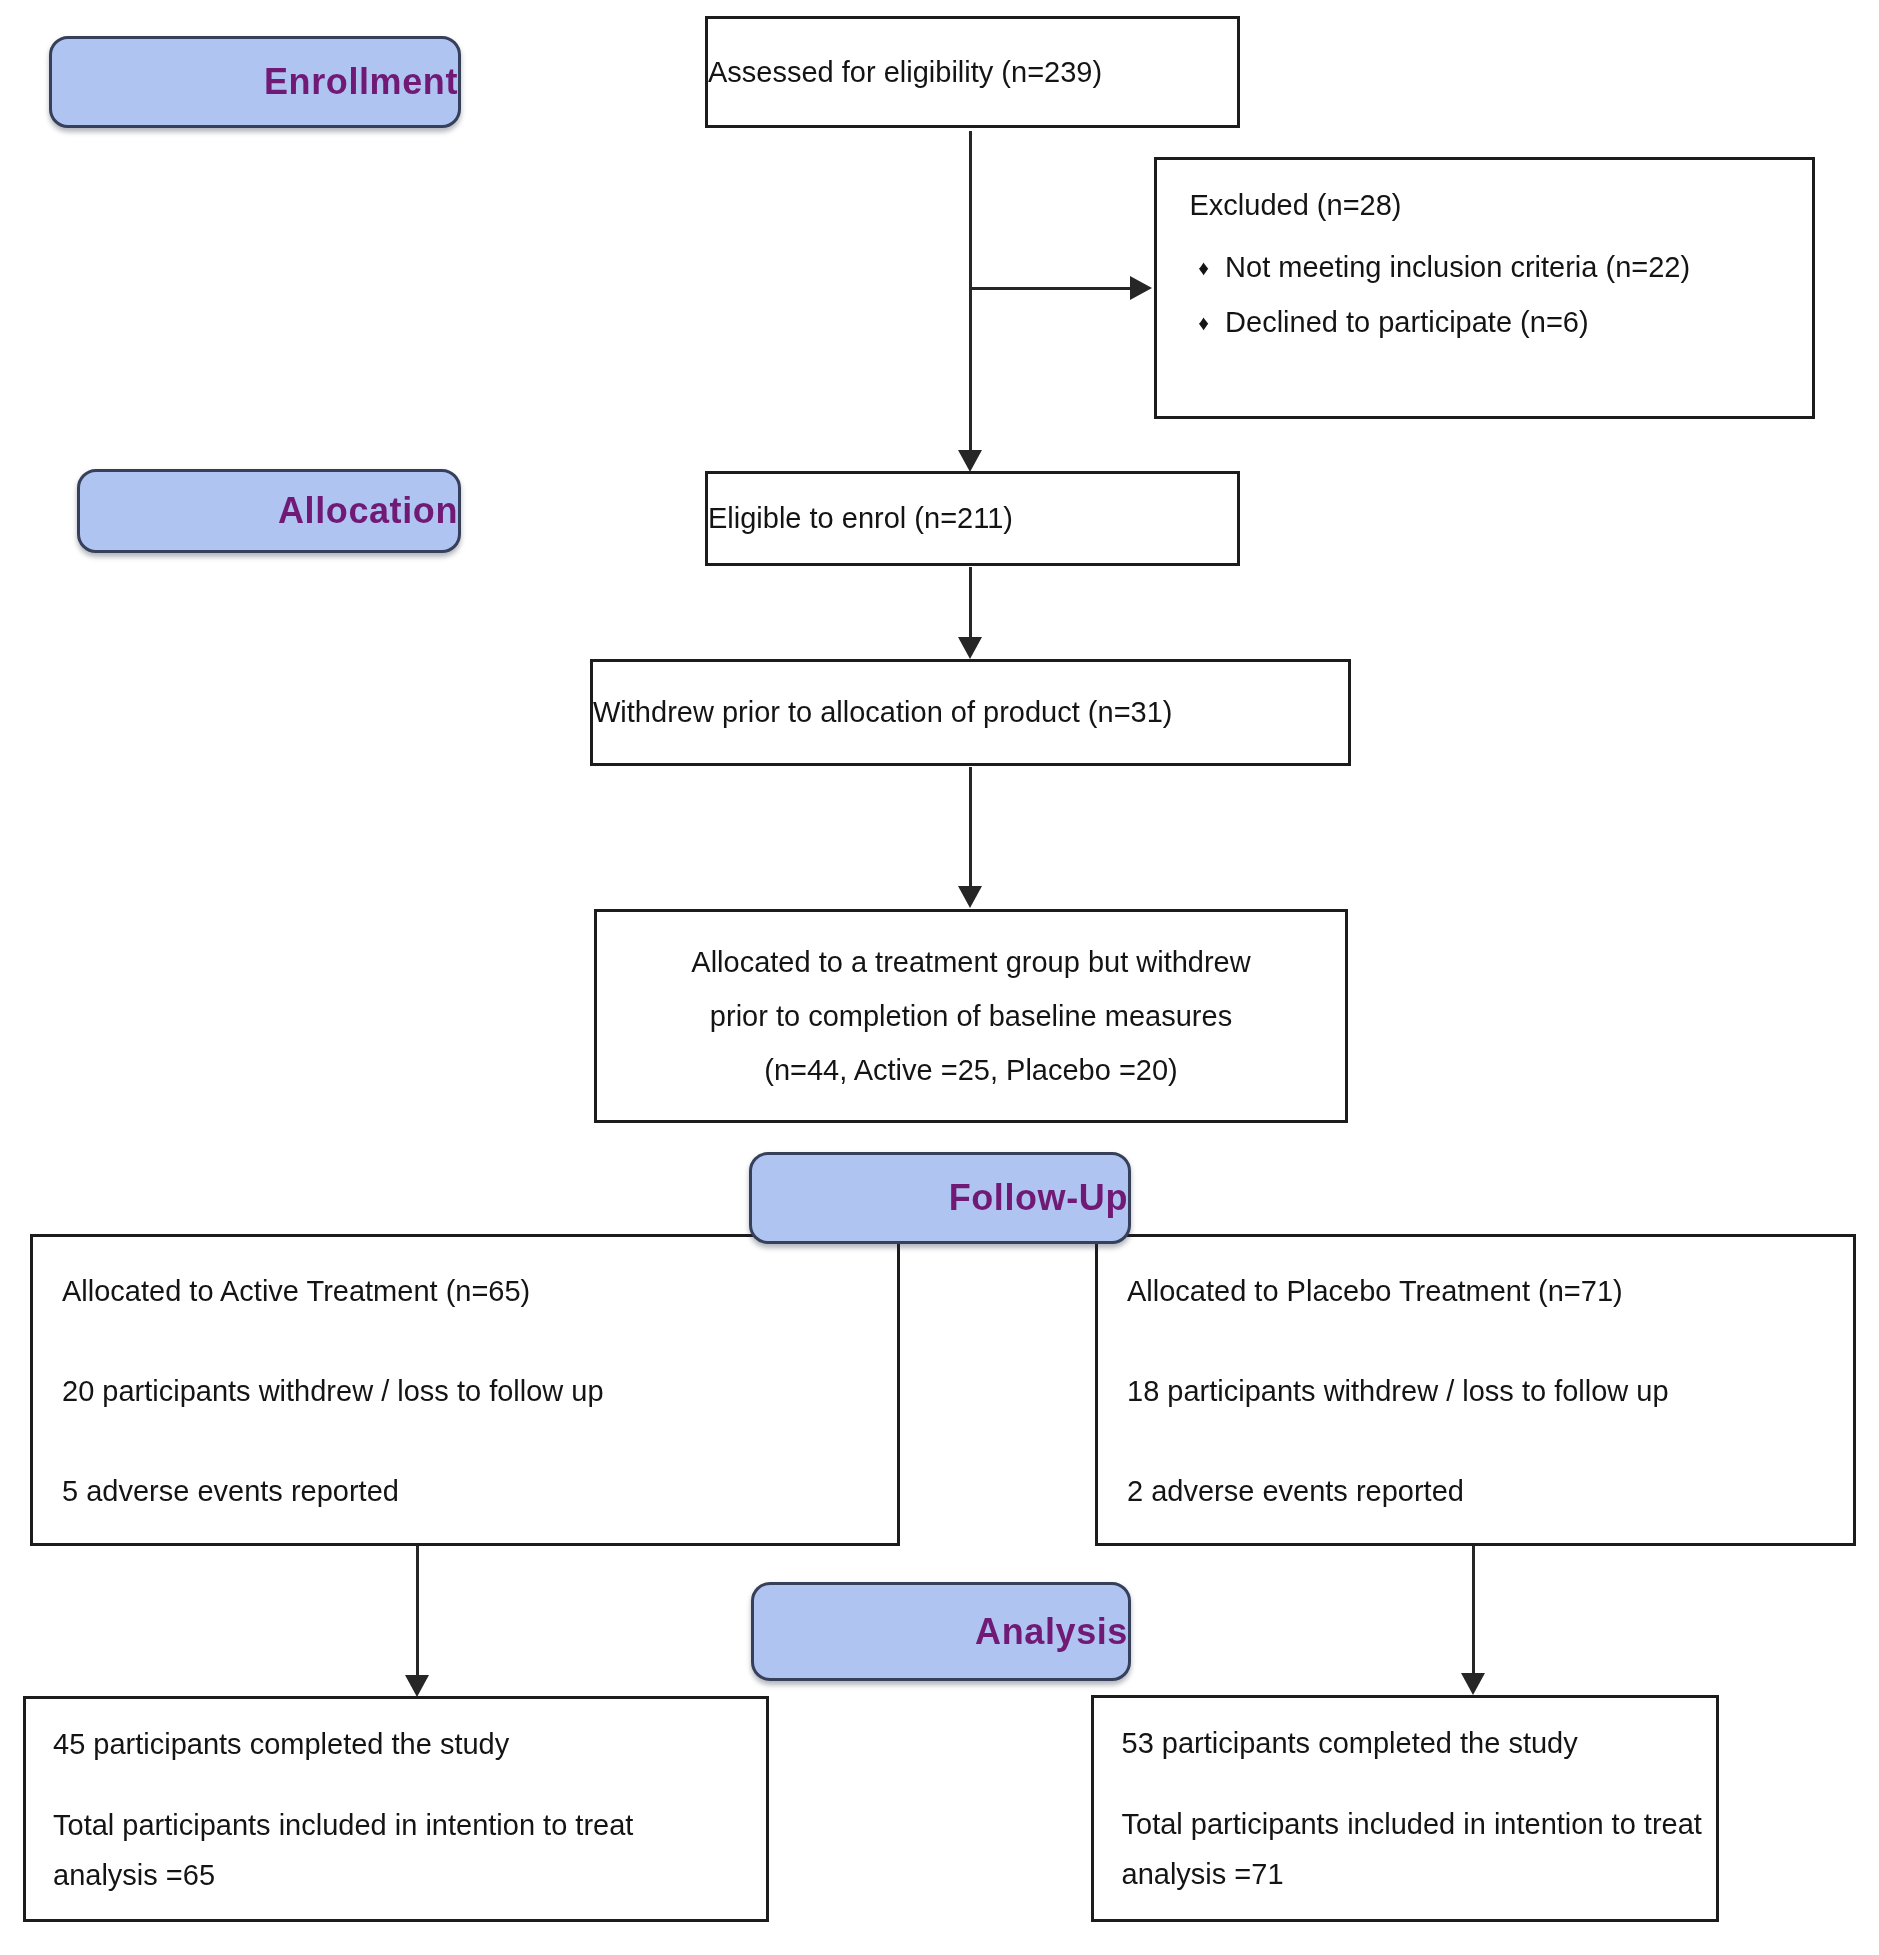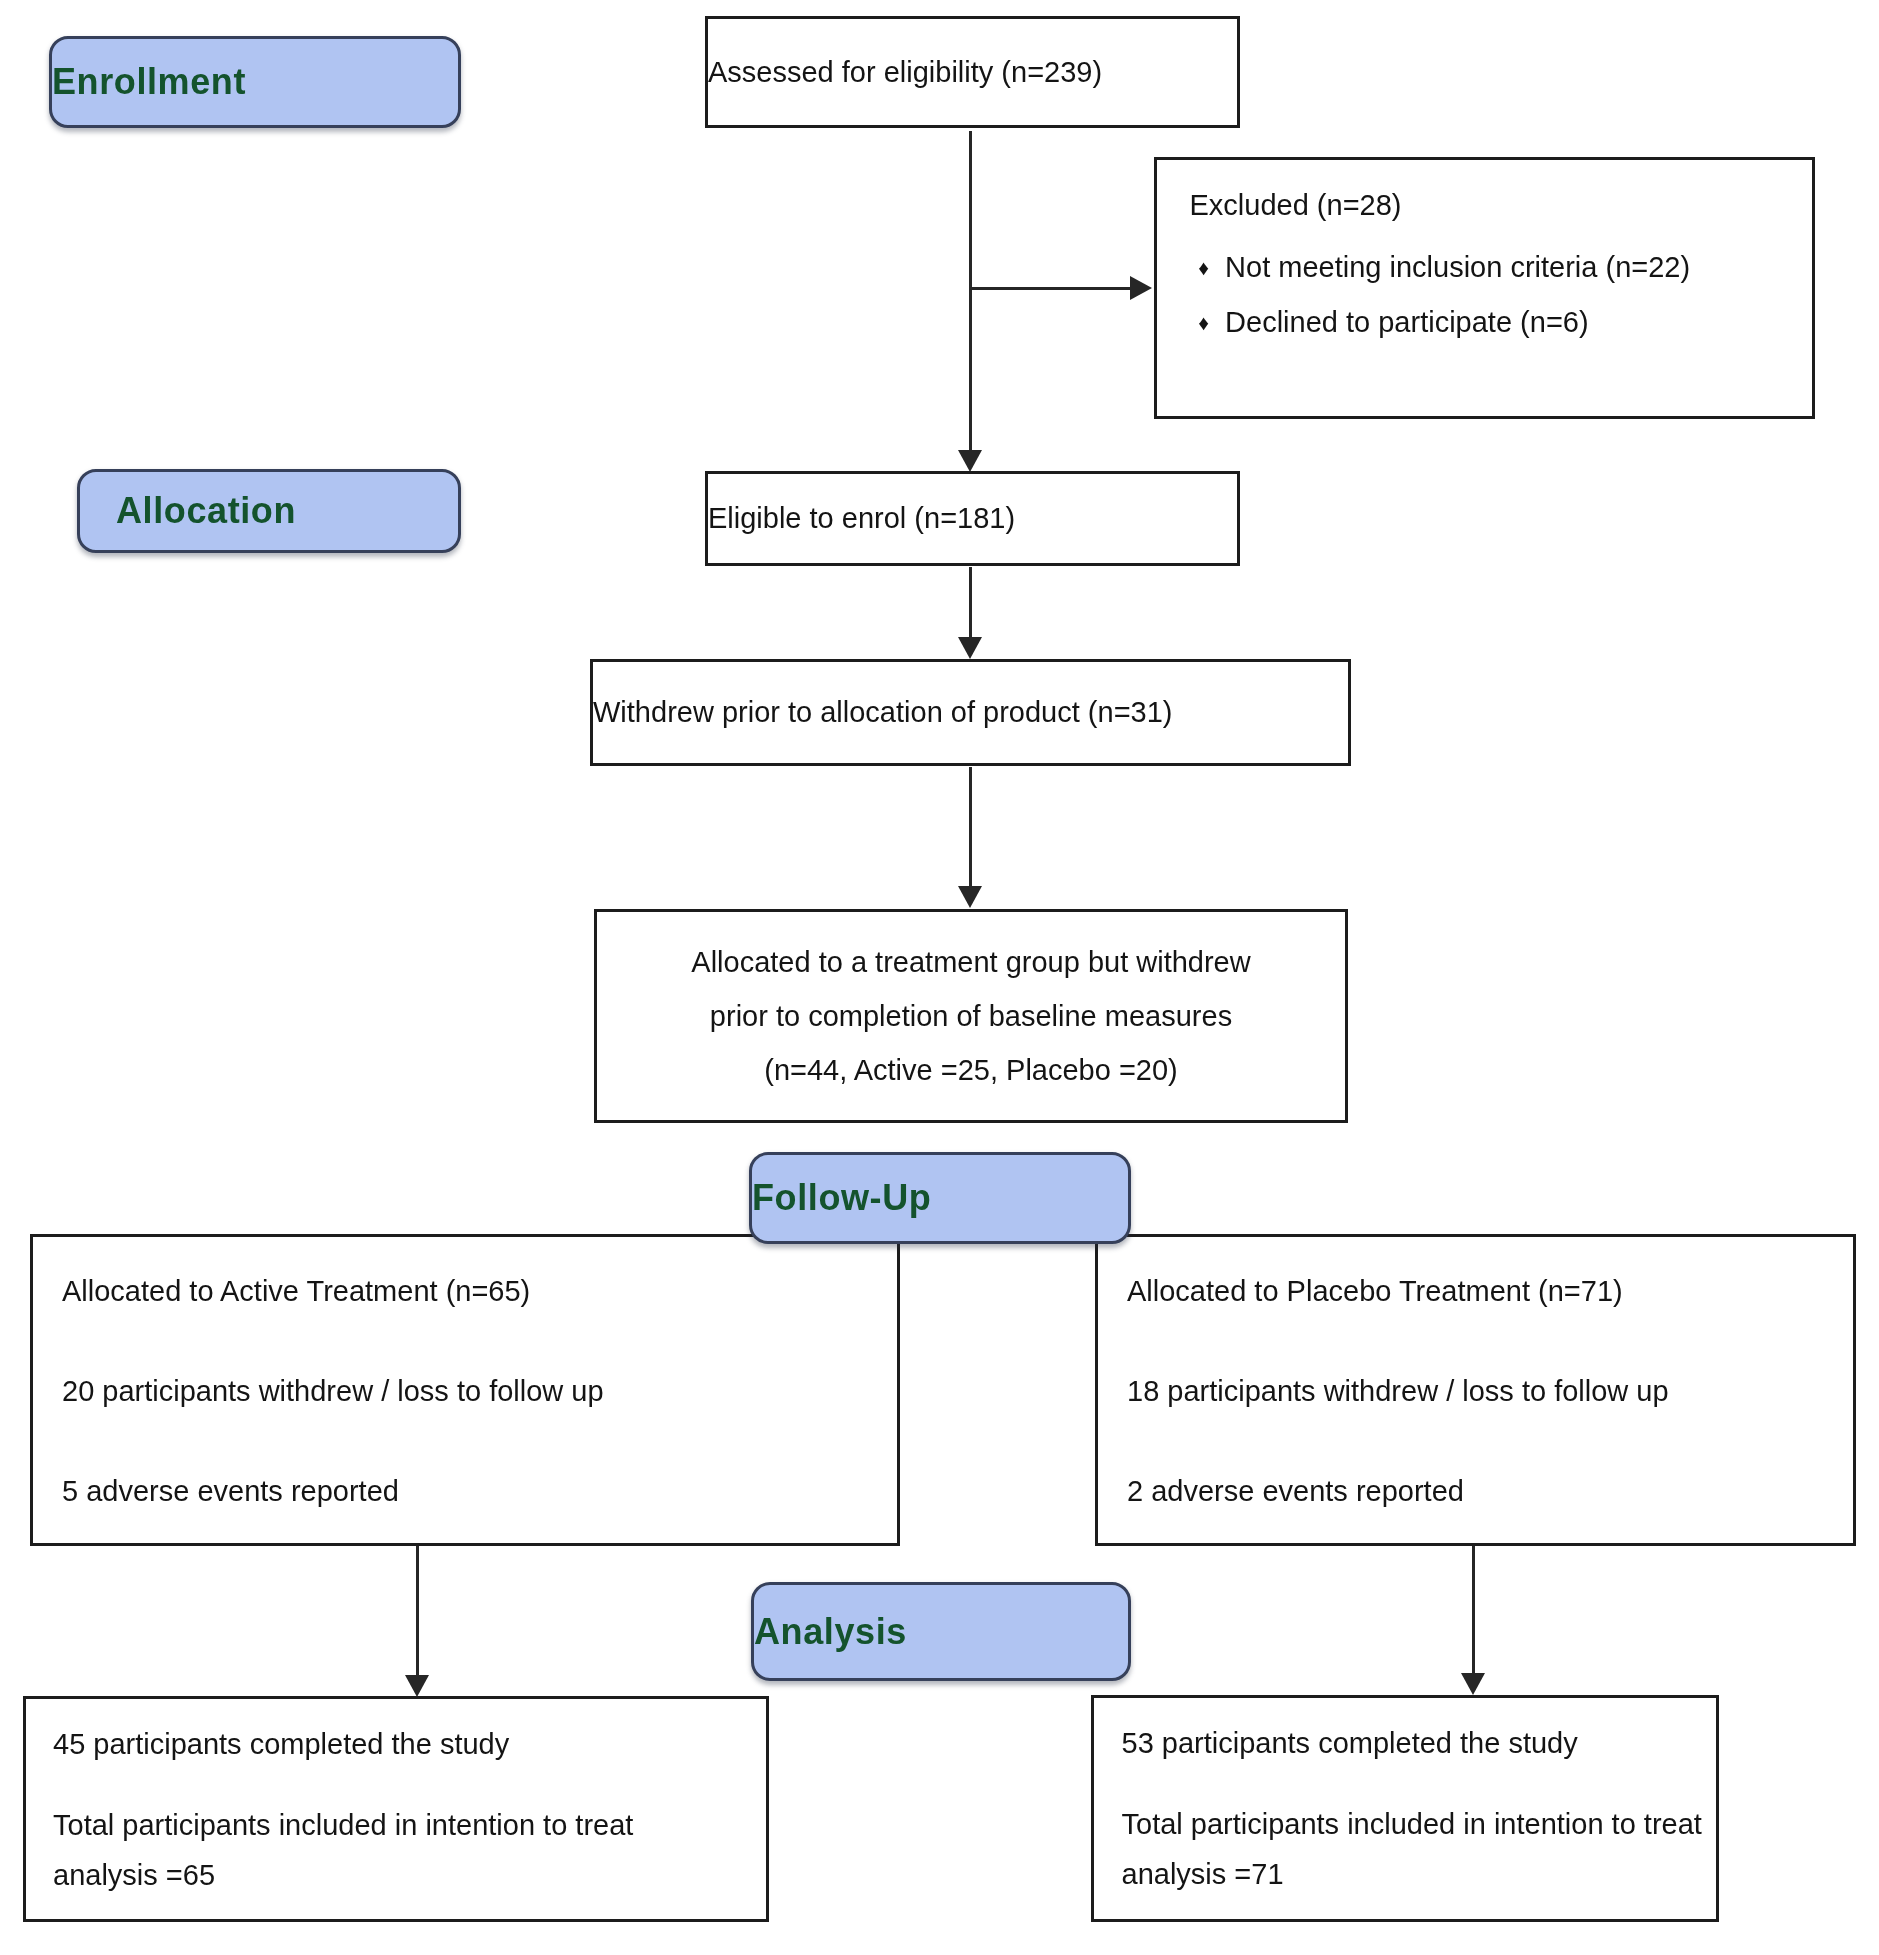--- a/index.html
+++ b/index.html
@@ -3,23 +3,23 @@
 <meta charset="utf-8">
 <style>
   html,body{margin:0;padding:0;background:#ffffff;}
   #canvas{
     position:relative;width:1880px;height:1955px;background:#ffffff;
     font-family:"Liberation Sans","DejaVu Sans",sans-serif;color:#141414;
     overflow:hidden;
   }
   
   .stage{
-    position:absolute;display:flex;align-items:center;justify-content:flex-start;
+    position:absolute;display:flex;align-items:center;justify-content:flex-end;
     background:#b0c4f2;border:3.7px solid #36405a;border-radius:19px;
-    color:#14532d;font-weight:bold;font-size:36px;letter-spacing:0.6px;
+    color:#701a75;font-weight:bold;font-size:36px;letter-spacing:0.6px;
     box-shadow:0 3.1px 5.6px rgba(40,50,70,.35);z-index:3;box-sizing:border-box;
     white-space:nowrap;
   }
   #lbl-enrollment{left:49px;top:36px;width:412px;height:92px;}
   #lbl-allocation{left:77px;top:469px;width:384px;height:84px;padding-left:36px;}
   #lbl-followup{left:749px;top:1152px;width:382px;height:92px;}
   #lbl-analysis{left:751px;top:1582px;width:380px;height:99px;}
 
   
   .wbox{
@@ -102,21 +102,21 @@
       <span class="bullet-glyph">♦</span>
       <span class="bullet-text">Not meeting inclusion criteria (n=22)</span>
     </div>
     <div class="bullet-row">
       <span class="bullet-glyph">♦</span>
       <span class="bullet-text">Declined to participate (n=6)</span>
     </div>
   </div>
 
   <div class="wbox center" id="box-eligible">
-    <span>Eligible to enrol (n=181)</span>
+    <span>Eligible to enrol (n=211)</span>
   </div>
 
   <div class="wbox center" id="box-withdrew">
     <span>Withdrew prior to allocation of product (n=31)</span>
   </div>
 
   <div class="wbox" id="box-allocated2">
     <div class="cline">Allocated to a treatment group but withdrew</div>
     <div class="cline">prior to completion of baseline measures</div>
     <div class="cline">(n=44, Active =25, Placebo =20)</div>

